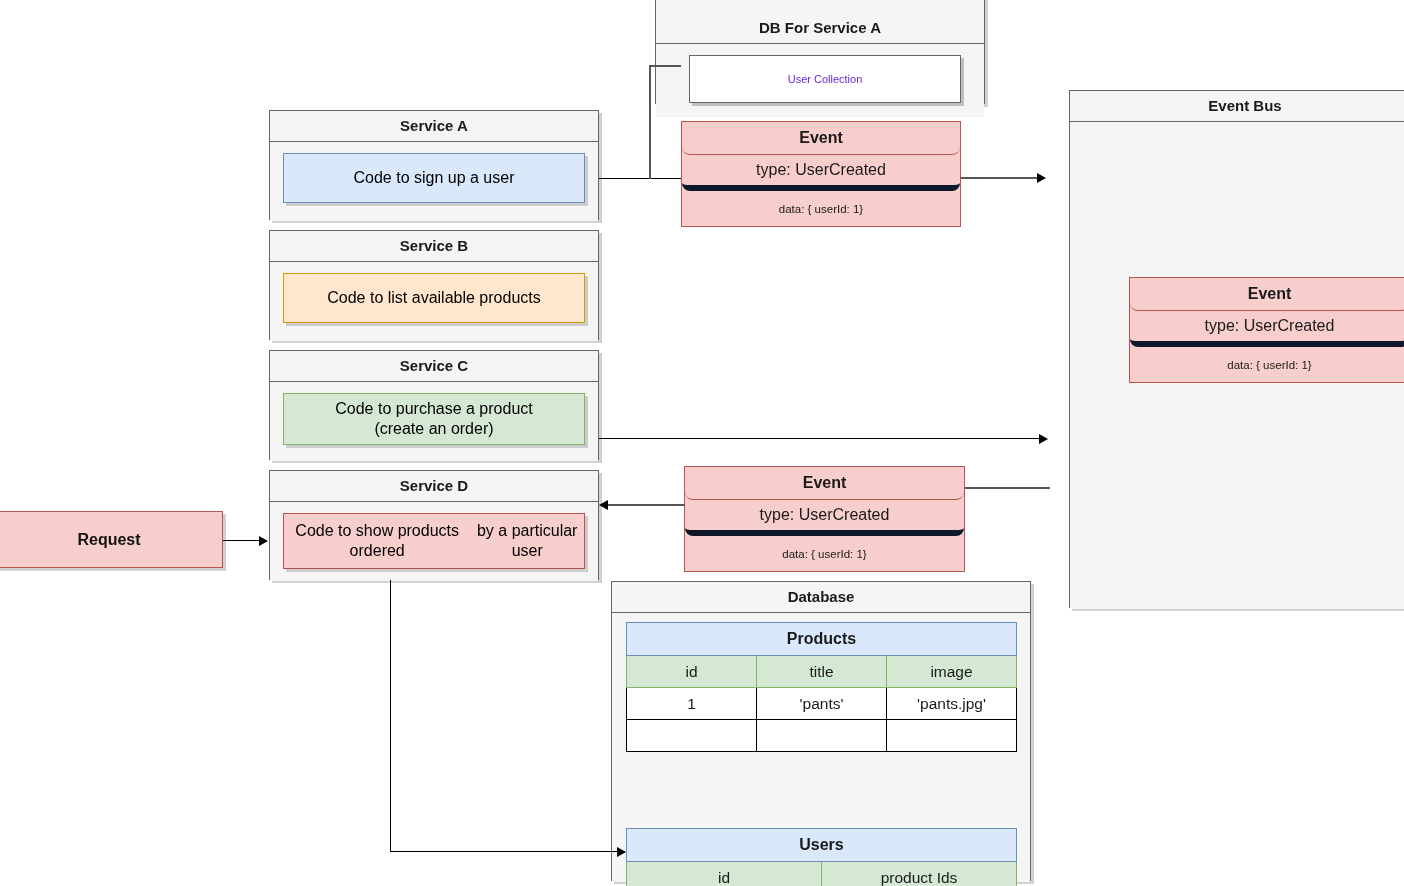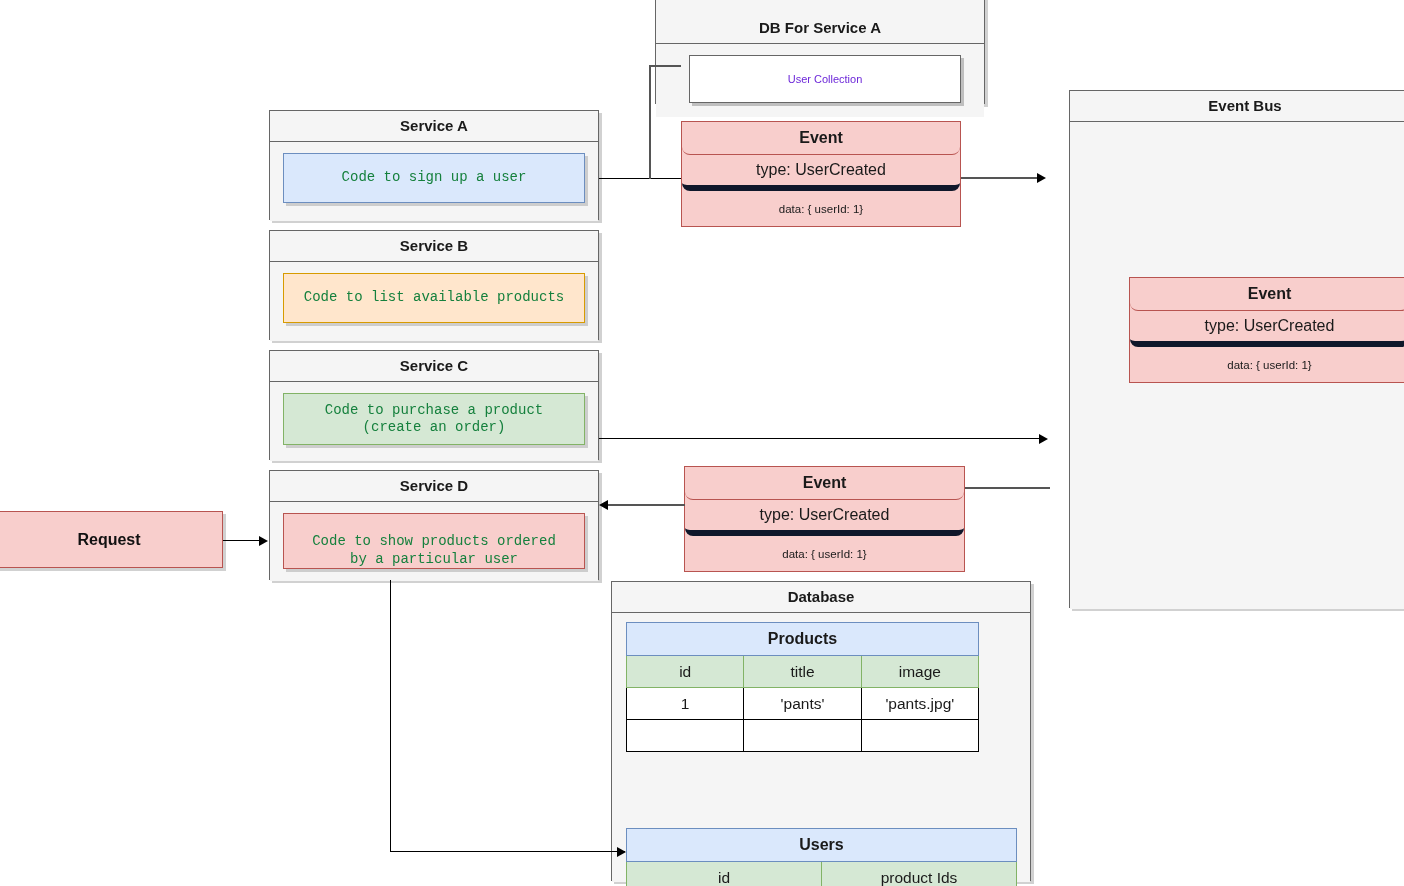--- a/index.html
+++ b/index.html
@@ -42,26 +42,25 @@
     background: #f5f5f5;
   }
 
   
   .code-block {
     position: absolute;
     display: flex;
     align-items: center;
     justify-content: center;
     text-align: center;
-    font-size: 14px;
-    color: #15803d;
+    font-size: 16px;
+    color: #000000;
     line-height: 1.25;
     box-shadow: 3px 3px 0 0 rgba(0,0,0,0.16);
     box-sizing: border-box;
-    font-family: Liberation Mono, monospace;
   }
   .blue-block  { background: #dae8fc; border: 1px solid #6c8ebf; }
   .orange-block{ background: #ffe6cc; border: 1px solid #d79b00; }
   .green-block { background: #d5e8d4; border: 1px solid #82b366; }
   .red-block   { background: #f8cecc; border: 1px solid #b85450; }
 
   
   .white-node {
     position: absolute;
     display: flex;
@@ -225,21 +224,21 @@
       <div class="code-block green-block" style="left:13px; top:11px; width:302px; height:52px; flex-direction:column;">
         <span>Code to purchase a product</span>
         <span>(create an order)</span>
       </div>
     </div>
   </div>
 
   <div class="abs container-box" style="left:269px; top:470px; width:330px; height:110px;">
     <div class="container-title">Service D</div>
     <div class="container-body" style="height:79px;">
-      <div class="code-block red-block" style="left:13px; top:11px; width:302px; height:56px; flex-direction:column;justify-content:flex-end;">
+      <div class="code-block red-block" style="left:13px; top:11px; width:302px; height:56px; flex-direction:row;">
         <span>Code to show products ordered</span>
         <span>by a particular user</span>
       </div>
     </div>
   </div>
 
   <div class="request-node" style="left:-5px; top:511px; width:228px; height:57px;">
     <span>Request</span>
   </div>
 
@@ -263,21 +262,21 @@
   <div class="event-card" style="left:684px; top:466px; width:281px; height:106px;">
     <div class="event-row event-head">Event</div>
     <div class="event-row event-type">type: UserCreated</div>
     <div class="event-row event-data">data: { userId: 1}</div>
   </div>
 
   <div class="abs container-box" style="left:611px; top:581px; width:420px; height:300px;">
     <div class="container-title">Database</div>
     <div class="container-body" style="height:269px;">
 
-      <div class="db-table" style="left:14px; top:9px; width:353px;">
+      <div class="db-table" style="left:14px; top:9px; width:391px;">
         <table>
           <tbody>
               <tr>
             <td class="tbl-title" colspan="3">Products</td>
           </tr>
           <tr>
             <td class="tbl-head" style="width:33.4%">id</td>
             <td class="tbl-head" style="width:33.3%">title</td>
             <td class="tbl-head" style="width:33.3%">image</td>
           </tr>

